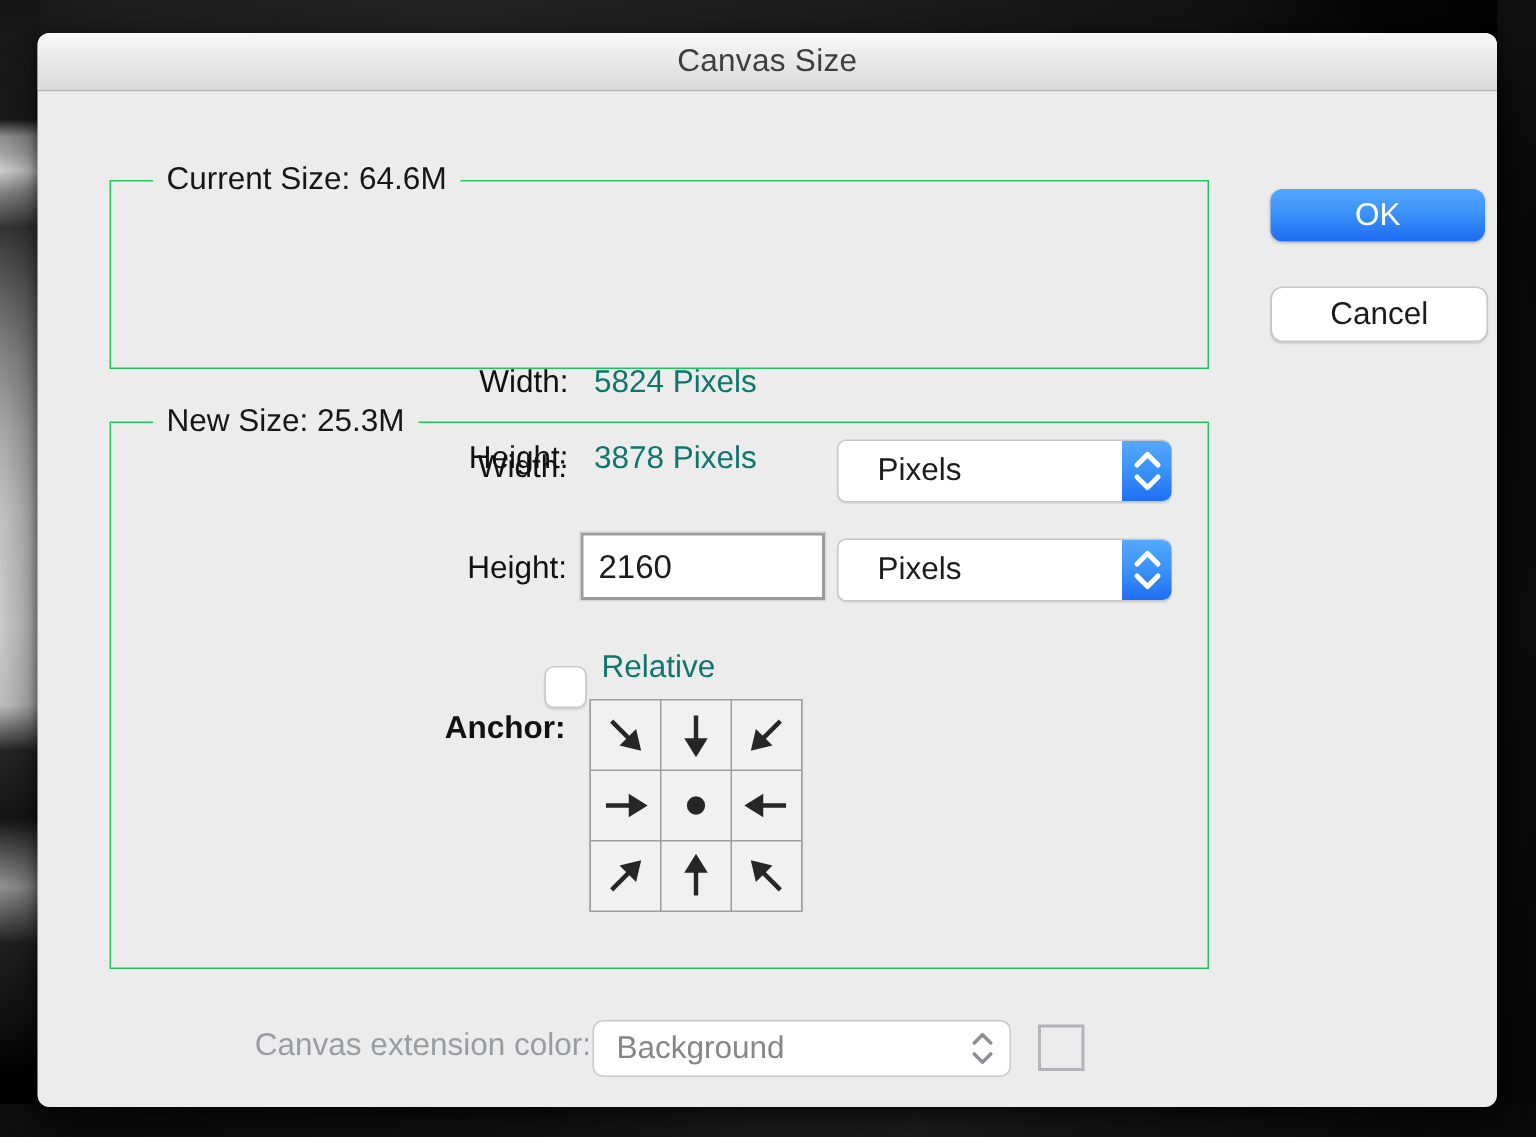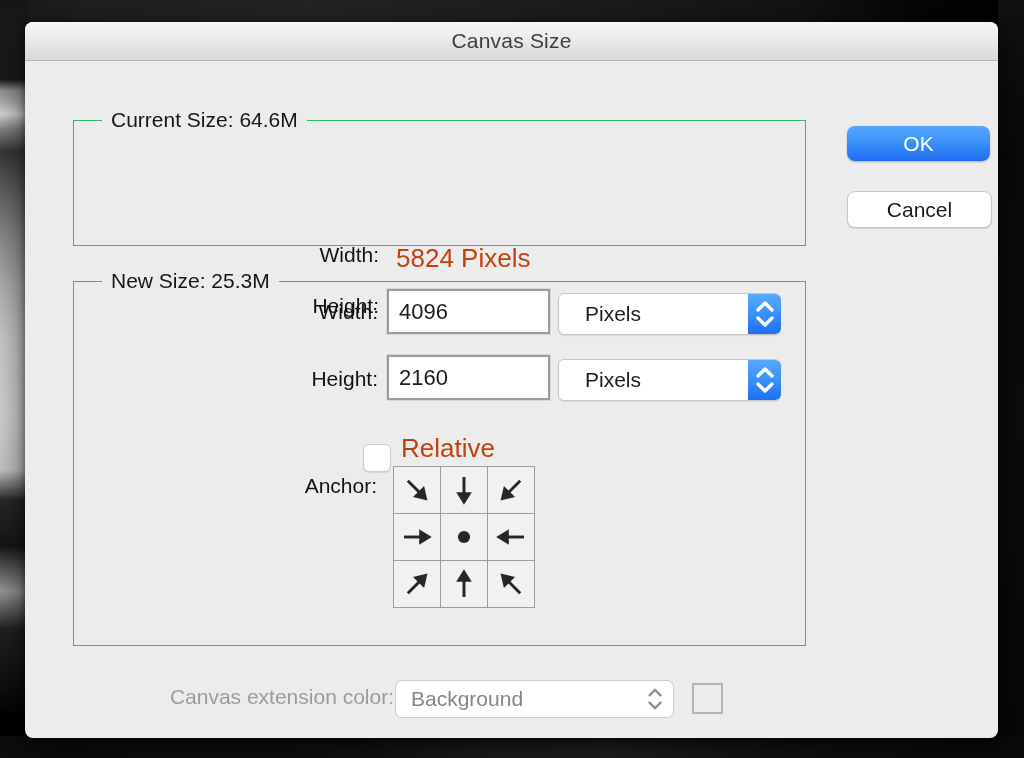--- a/index.html
+++ b/index.html
@@ -34,21 +34,21 @@
   .title{font-size:21px;color:#3e3e3e;letter-spacing:.2px;}
 
   
   .groupbox{position:absolute;border:1px solid #22c55e;background:transparent;}
   .gb-current{left:48px;top:98px;width:731px;height:124px;}
   .gb-new{left:48px;top:259px;width:731px;height:363px;}
   .legend{position:absolute;top:-13px;left:28px;padding:0 9px;background:#ececed;
     font-size:21px;color:#161616;white-space:nowrap;}
 
   .row-label{position:absolute;font-size:21px;color:#111;text-align:right;white-space:nowrap;}
-  .row-value{position:absolute;font-size:26px;color:#c2410c;white-space:nowrap;}
+  .row-value{position:absolute;font-size:21px;color:#0f766e;white-space:nowrap;}
 
   
   .numfield{position:absolute;width:149px;height:41px;background:#fff;
     border:2px solid #9b9b9b;outline:1px solid #d7d7d7;
     font-family:"Liberation Sans",sans-serif;font-size:22px;color:#1c1c1c;
     padding:0 0 0 10px;border-radius:0;}
 
   
   .unitselect{position:absolute;width:221px;height:40px;background:#fff;
     border:1px solid #c6c6c6;border-radius:6px;
@@ -111,21 +111,20 @@
     <span class="row-value" style="left:322px;top:122px;">5824 Pixels</span>
     <span class="row-label" style="left:0;top:173px;width:305px;">Height:</span>
     <span class="row-value" style="left:322px;top:173px;">3878 Pixels</span>
   </div>
 
   <div class="groupbox gb-new">
     <span class="legend">New Size: 25.3M</span>
   </div>
 
   <span class="row-label" style="left:0;top:278px;width:353px;">Width:</span>
-  <input class="numfield" style="left: 362px; top: 267px;" value="4096">
   <div class="unitselect" style="left:533px;top:271px;">
     <span class="val">Pixels</span>
     <span class="stepper">
       <svg width="24" height="32" viewBox="0 0 24 32">
           <polyline points="5,12 12,5 19,12" fill="none" stroke="#fff" stroke-width="3.4" stroke-linecap="round" stroke-linejoin="round"></polyline>
           <polyline points="5,20 12,27 19,20" fill="none" stroke="#fff" stroke-width="3.4" stroke-linecap="round" stroke-linejoin="round"></polyline>
         </svg>
     </span>
   </div>
 
@@ -137,21 +136,21 @@
       <svg width="24" height="32" viewBox="0 0 24 32">
           <polyline points="5,12 12,5 19,12" fill="none" stroke="#fff" stroke-width="3.4" stroke-linecap="round" stroke-linejoin="round"></polyline>
           <polyline points="5,20 12,27 19,20" fill="none" stroke="#fff" stroke-width="3.4" stroke-linecap="round" stroke-linejoin="round"></polyline>
         </svg>
     </span>
   </div>
 
   <div class="checkbox"></div>
   <span class="row-value" style="left:376px;top:411px;">Relative</span>
 
-  <span class="row-label" style="left:0;top:452px;width:352px;">Anchor:</span>
+  <span class="row-label" style="left:0;top:452px;width:352px;font-weight:bold;">Anchor:</span>
   <div class="anchor-grid" style="left:368px;top:444px;">
       <div class="anchor-cell">
         <svg viewBox="0 0 46 46" style="transform:rotate(45deg)">
           <line x1="8" y1="23" x2="28" y2="23" stroke="#262626" stroke-width="3.4"></line>
           <polygon points="25.5,14 40,23 25.5,32" fill="#262626"></polygon>
         </svg>
       </div>
       <div class="anchor-cell">
         <svg viewBox="0 0 46 46" style="transform:rotate(90deg)">
           <line x1="8" y1="23" x2="28" y2="23" stroke="#262626" stroke-width="3.4"></line>

